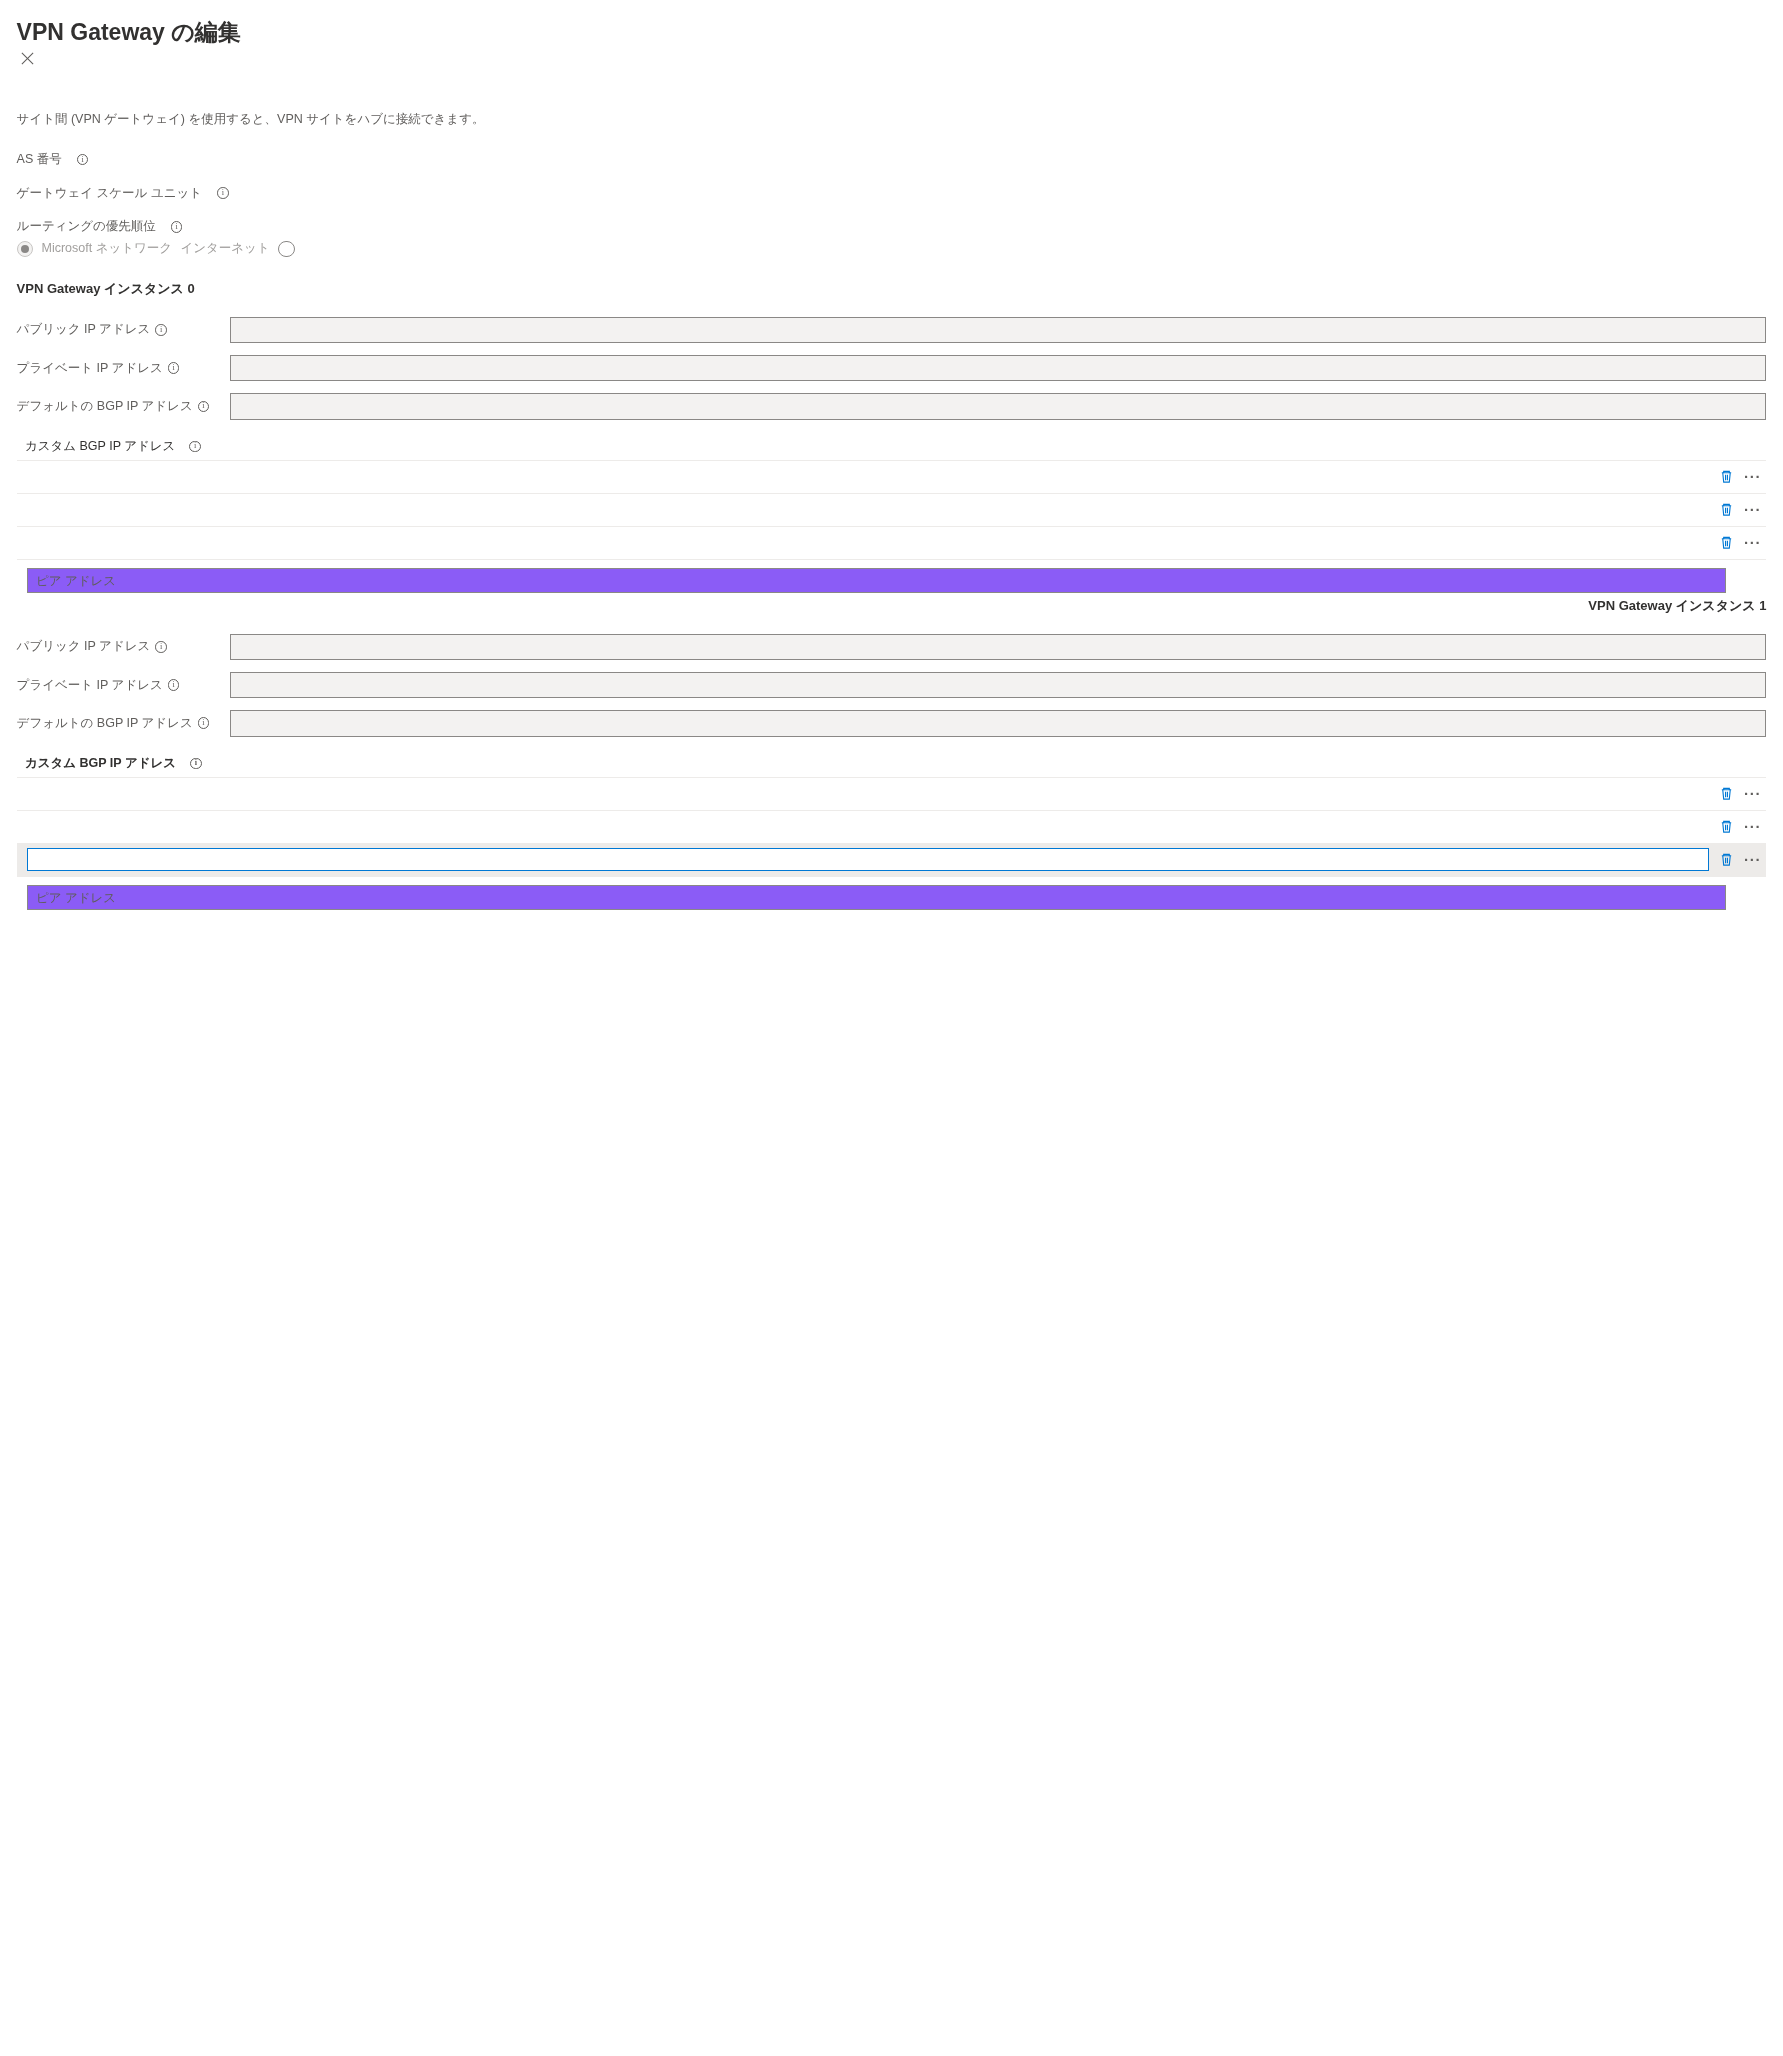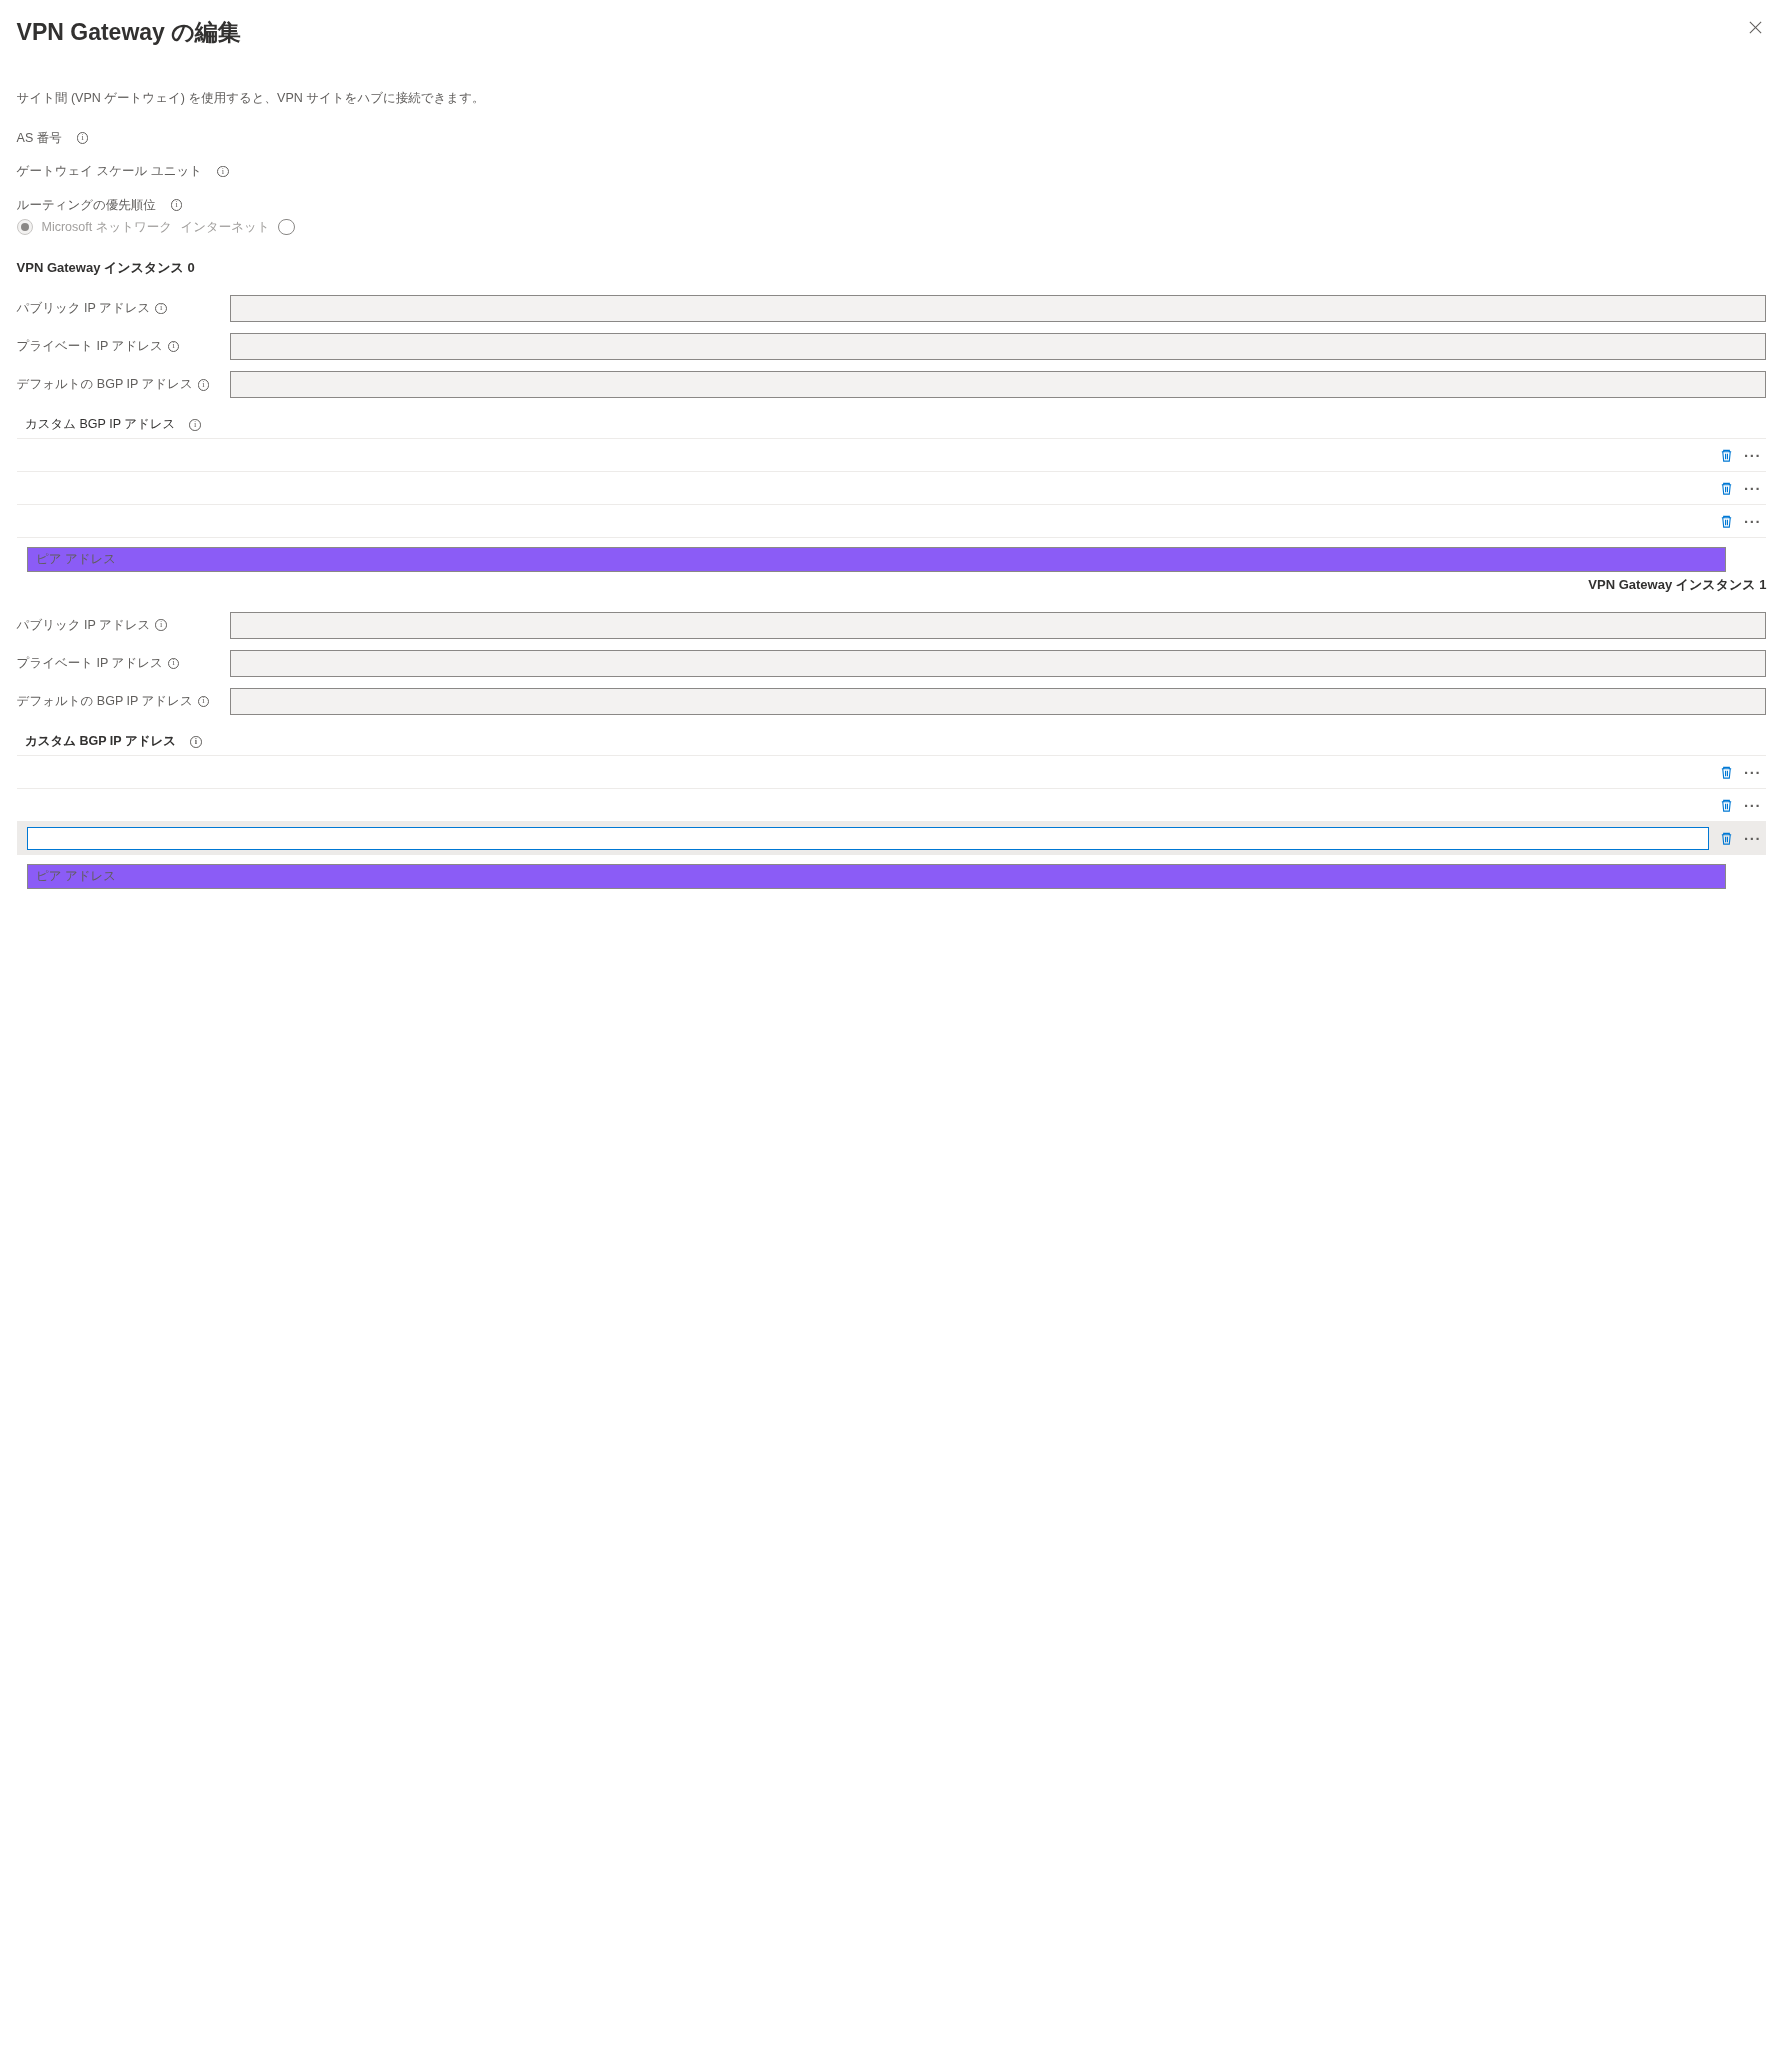--- a/index.html
+++ b/index.html
@@ -8,20 +8,21 @@
     color: #323130;
     background: #fff;
     padding: 16.6px;
     font-size: 12.5px;
   }
   .header {
     display: flex;
     justify-content: space-between;
     align-items: flex-start;
     margin-bottom: 42px;
+    flex-direction: column;
   }
   h1 {
     font-size: 23px;
     font-weight: 600;
     color: #323130;
   }
   .close-btn {
     background: none;
     border: none;
     cursor: pointer;
@@ -89,21 +90,21 @@
     font-size: 12.5px;
     color: #323130;
     display: flex;
     align-items: center;
     justify-content: space-between;
     cursor: pointer;
   }
   .chevron-down { width: 11.6px; height: 11.6px; color: #605e5c; }
   .radio-group {
     display: flex;
-    align-items: flex-start;
+    align-items: center;
     gap: 8.3px;
     margin-top: 5px;
   }
   .radio {
     width: 16.6px;
     height: 16.6px;
     border: 0.8px solid #8a8886;
     border-radius: 50%;
     display: inline-flex;
     align-items: center;

